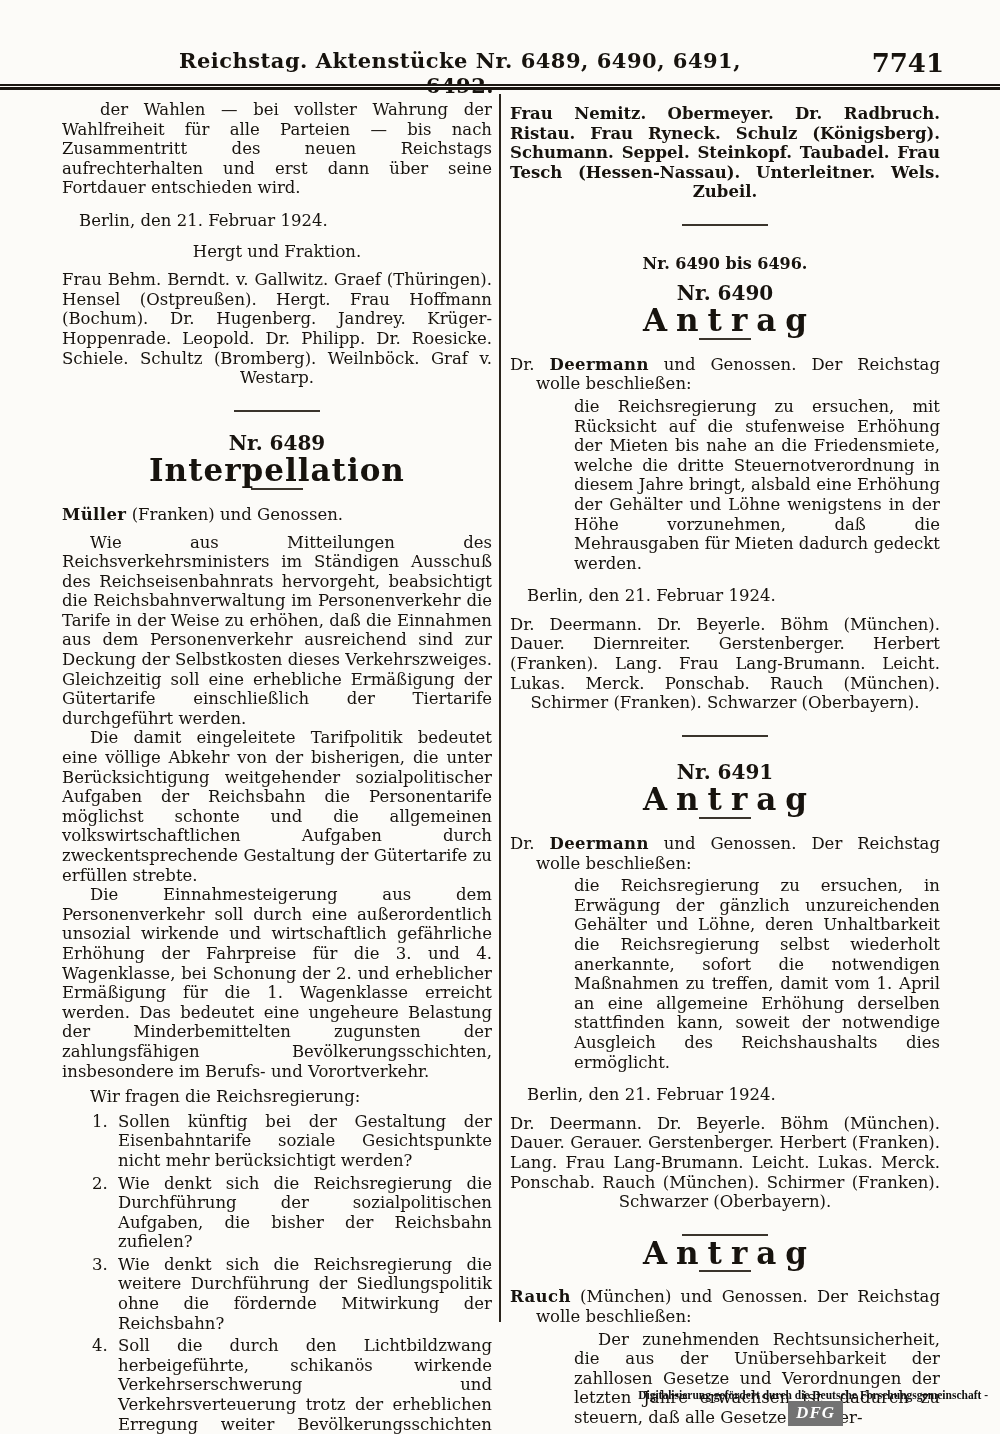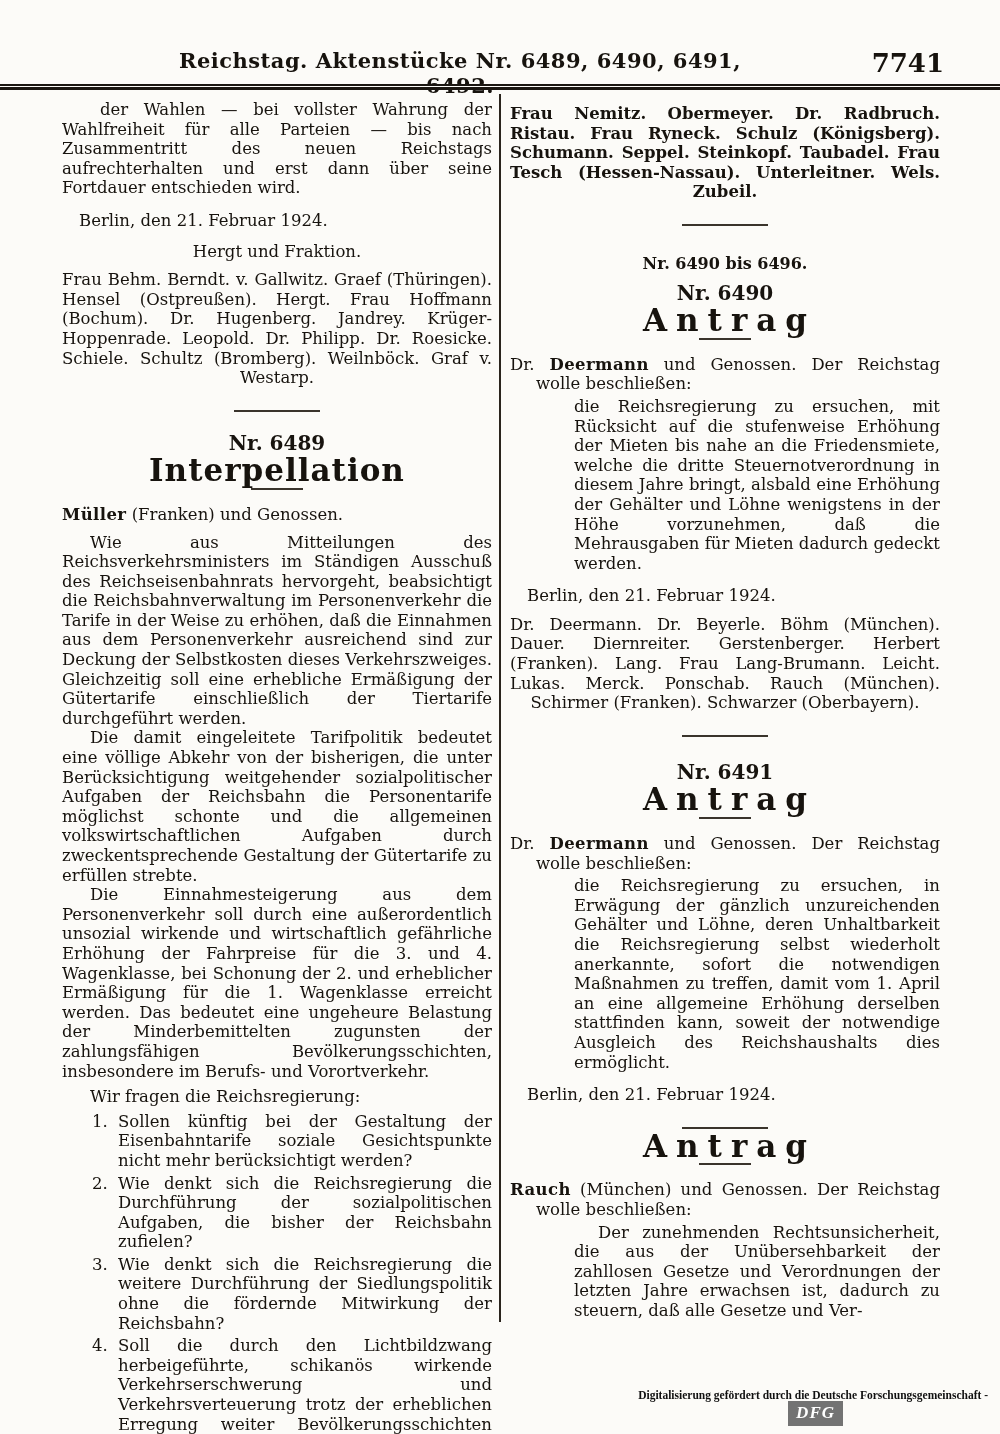--- a/index.html
+++ b/index.html
@@ -142,20 +142,21 @@
     <h2 class="doc-number" style="margin-top:26px;">Nr. 6491</h2>
     <h1 class="doc-title spaced">Antrag</h1>
     <div class="title-rule"></div>
 
     <p class="author-line"><span>Dr. </span><b>Deermann</b><span> und Genossen.  Der Reichstag wolle beschließen:</span></p>
 
     <p class="quote-block">die Reichsregierung zu ersuchen, in Erwägung der gänzlich unzureichenden Gehälter und Löhne, deren Unhaltbarkeit die Reichsregierung selbst wiederholt anerkannte, sofort die notwendigen Maßnahmen zu treffen, damit vom 1. April an eine allgemeine Erhöhung derselben stattfinden kann, soweit der notwendige Ausgleich des Reichshaushalts dies ermöglicht.</p>
 
     <p class="dateline">Berlin, den 21. Februar 1924.</p>
 
+    <p class="sig-block">Dr. Deermann.  Dr. Beyerle.  Böhm (München).  Dauer.  Gerauer.  Gerstenberger.  Herbert (Franken).  Lang.  Frau Lang-Brumann.  Leicht.  Lukas.  Merck.  Ponschab.  Rauch (München).  Schirmer (Franken).  Schwarzer (Oberbayern).</p>
 
     <div class="sec-rule"></div>
 
     <h1 class="doc-title spaced">Antrag</h1>
     <div class="title-rule"></div>
 
     <p class="author-line"><b>Rauch</b><span> (München) und Genossen.  Der Reichstag wolle beschließen:</span></p>
 
     <p class="quote-block q-indent">Der zunehmenden Rechtsunsicherheit, die aus der Unübersehbarkeit der zahllosen Gesetze und Verordnungen der letzten Jahre erwachsen ist, dadurch zu steuern, daß alle Gesetze und Ver-</p>
 

